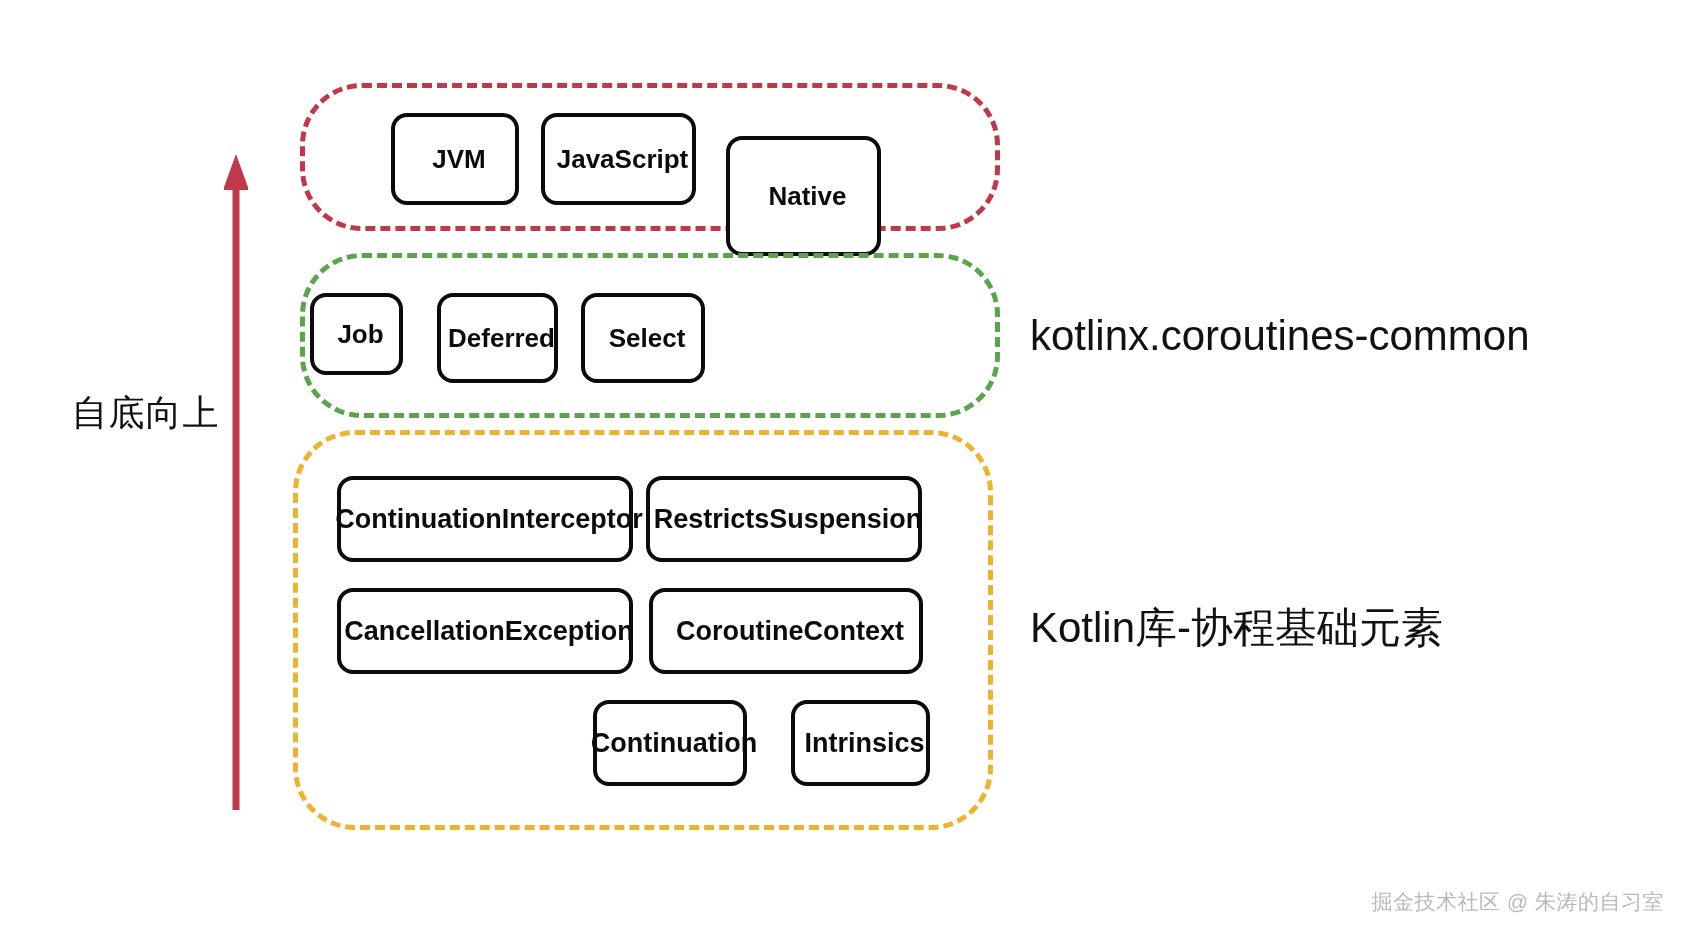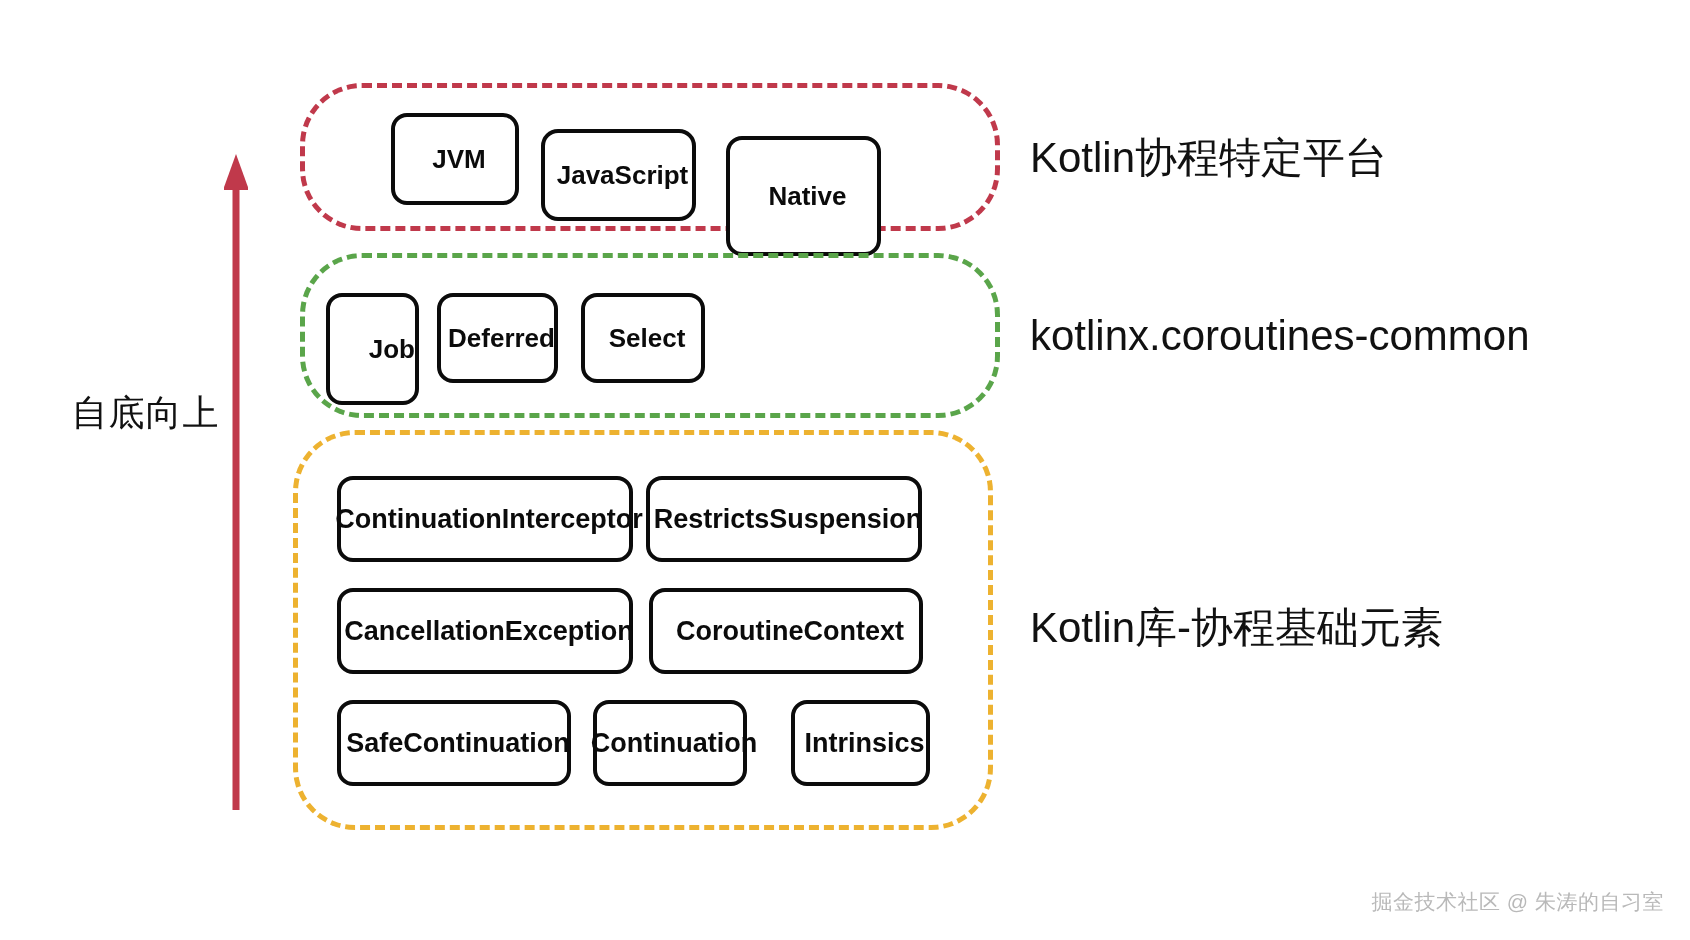--- a/index.html
+++ b/index.html
@@ -126,32 +126,31 @@
   <svg id="direction-arrow" viewBox="0 0 24 660">
     <line x1="12" y1="660" x2="12" y2="36" stroke="#C0394B" stroke-width="7"></line>
     <polygon points="12,4 25,40 -1,40" fill="#C0394B"></polygon>
   </svg>
 
   <div class="band band-platform"></div>
 
   <div class="node" style="left:391px; top:113px; width:128px; height:92px;">
     <span>JVM</span>
   </div>
-  <div class="node" style="left:541px; top:129px; width:155px; height:92px;border-radius:17px;">
+  <div class="node" style="left:541px; top:113px; width:155px; height:92px;">
     <span>JavaScript</span>
   </div>
   <div class="node" style="left:726px; top:113px; width:155px; height:120px;margin-top:23px;">
     <span>Native</span>
   </div>
 
-  <div class="band-caption" id="caption-platform">Kotlin协程特定平台</div>
 
   <div class="band band-common"></div>
 
-  <div class="node" style="left:326px; top:293px; width:93px; height:112px;justify-content:flex-end;">
+  <div class="node" style="left:310px; top:293px; width:93px; height:82px;">
     <span>Job</span>
   </div>
   <div class="node" style="left:437px; top:293px; width:121px; height:90px;">
     <span>Deferred</span>
   </div>
   <div class="node" style="left:574px; top:293px; width:124px; height:90px;margin-left:7px;">
     <span>Select</span>
   </div>
 
   <div class="band-caption" id="caption-common">kotlinx.coroutines-common</div>
@@ -165,23 +164,20 @@
     <span>RestrictsSuspension</span>
   </div>
 
   <div class="node lg" style="left:337px; top:588px; width:296px; height:86px;">
     <span>CancellationException</span>
   </div>
   <div class="node lg" style="left:649px; top:588px; width:274px; height:86px;">
     <span>CoroutineContext</span>
   </div>
 
-  <div class="node lg" style="left:337px; top:700px; width:234px; height:86px;">
-    <span>SafeContinuation</span>
-  </div>
   <div class="node lg" style="left:593px; top:700px; width:154px; height:86px;">
     <span>Continuation</span>
   </div>
   <div class="node lg" style="left:791px; top:700px; width:139px; height:86px;">
     <span>Intrinsics</span>
   </div>
 
   <div class="band-caption" id="caption-base">Kotlin库-协程基础元素</div>
 
   <div id="watermark">掘金技术社区 @ 朱涛的自习室</div>

